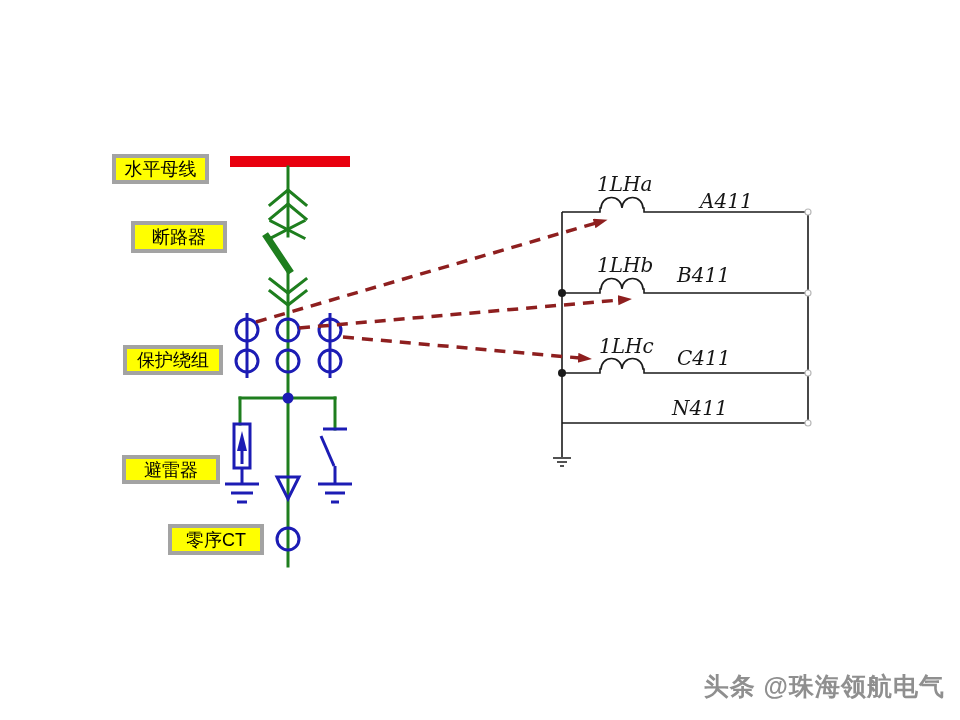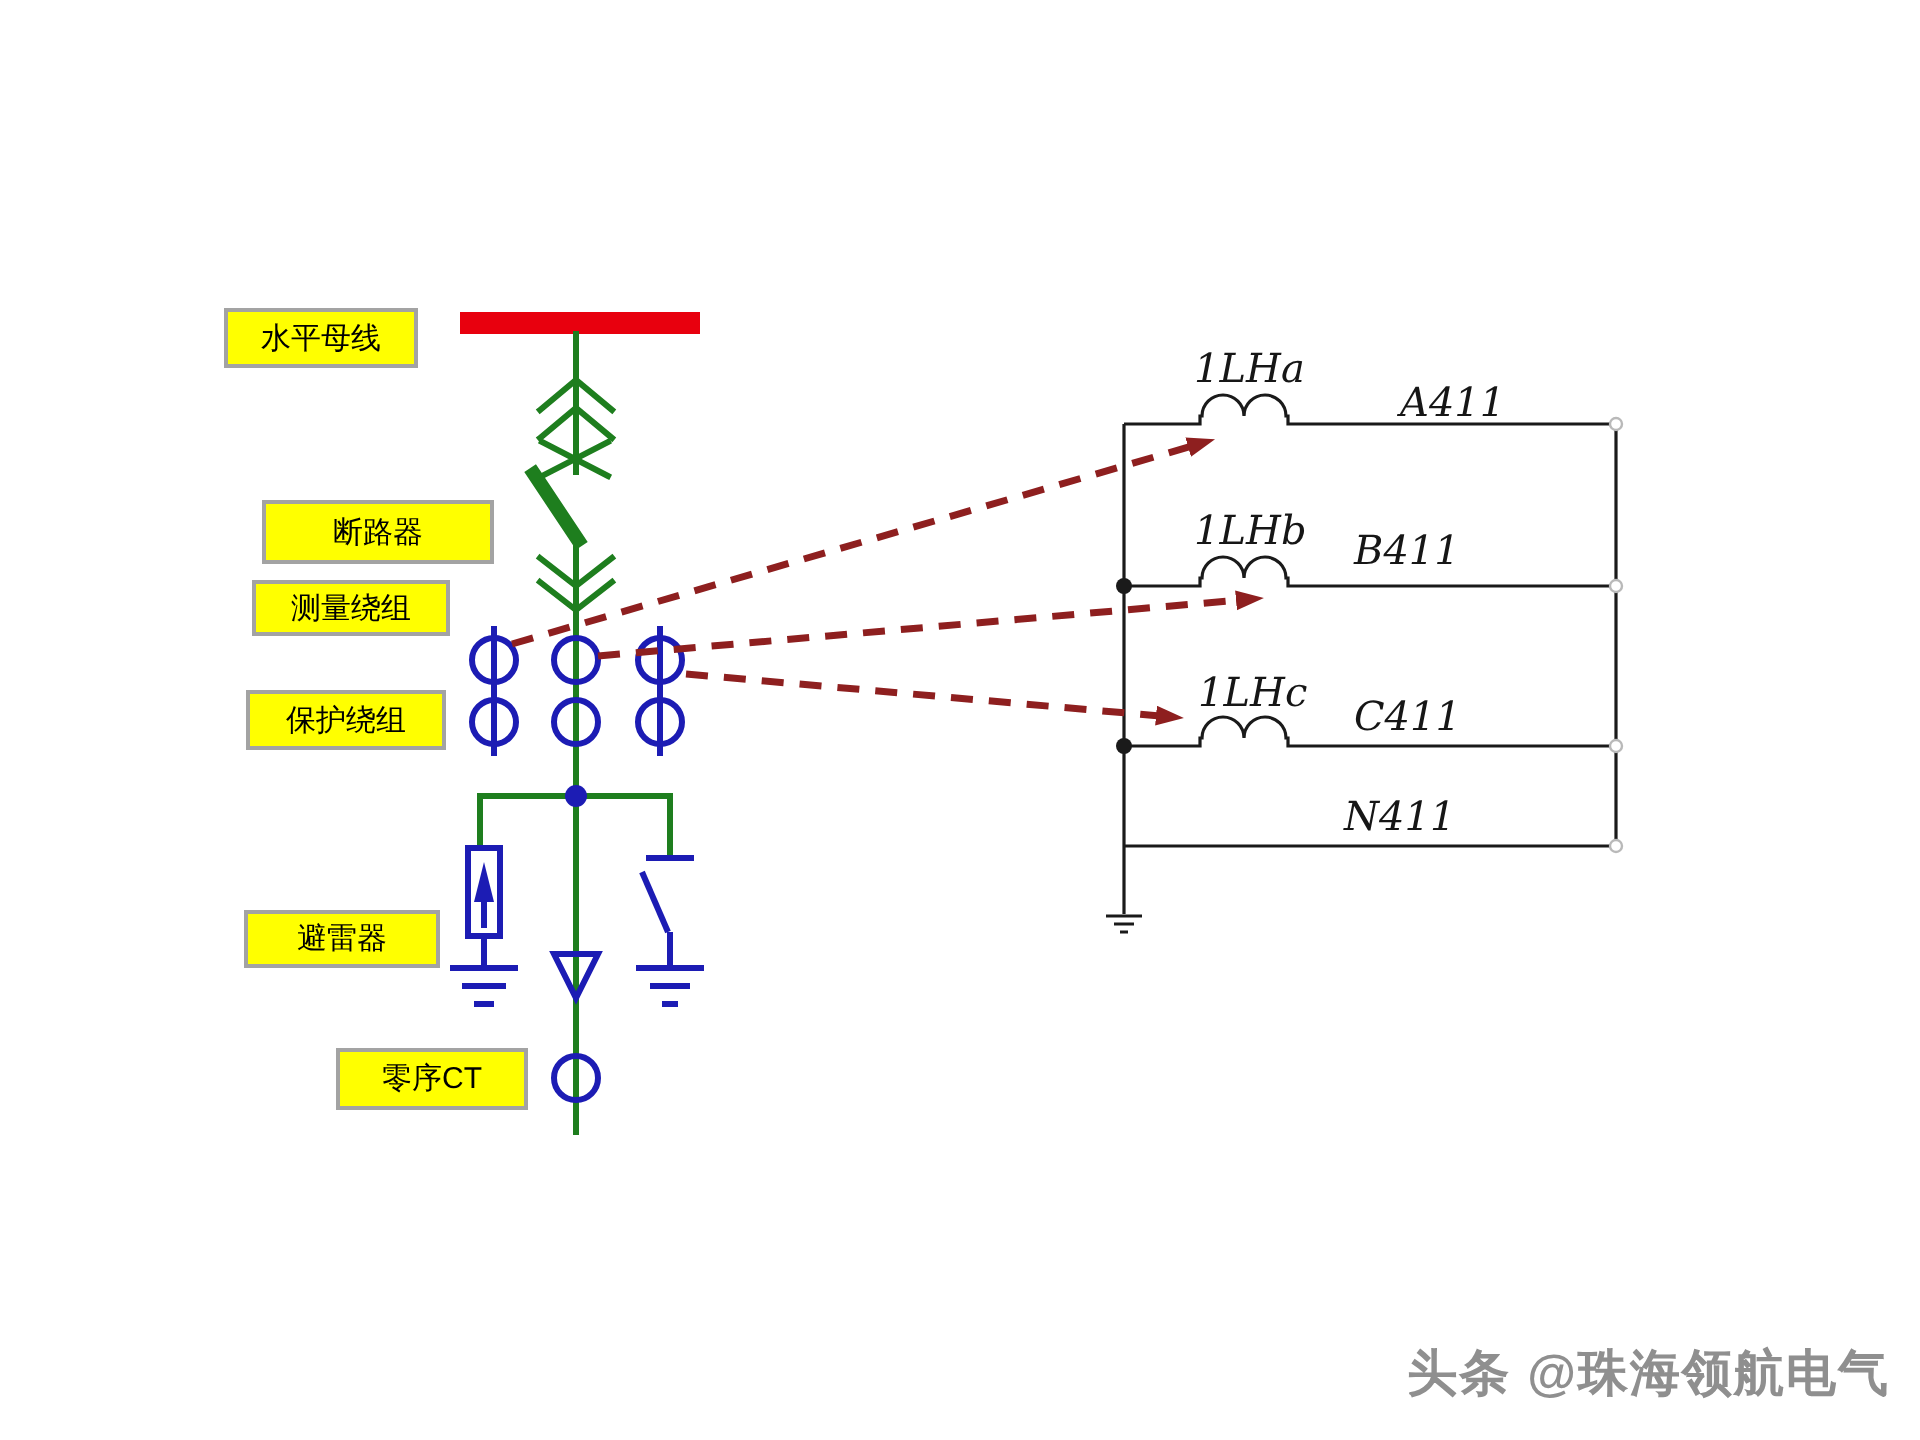--- a/index.html
+++ b/index.html
@@ -20,26 +20,26 @@
   .canvas svg{position:absolute;left:0;top:0;}
 
   .page-title{
     position:absolute;left:183px;top:86px;
     font-family:"Liberation Serif","DejaVu Serif",serif;
     font-size:22px;font-weight:600;color:#111;letter-spacing:3px;
   }
 
   .ylabel{
     position:absolute;display:flex;align-items:center;justify-content:center;
-    background:var(--label_yellow);border:2px solid #a3a3a3;
-    font-size:15px;color:#000;box-sizing:border-box;white-space:nowrap;
+    background:var(--label_yellow);border:4px solid #a3a3a3;
+    font-size:18px;color:#000;box-sizing:border-box;white-space:nowrap;
     font-family:"Liberation Sans",sans-serif;
   }
   .lb-busbar{left:112px;top:154px;width:97px;height:30px;}
-  .lb-breaker{left:131px;top:221px;width:116px;height:32px;margin-top:29px;}
+  .lb-breaker{left:131px;top:221px;width:96px;height:32px;}
   .lb-measuring{left:126px;top:290px;width:99px;height:28px;}
   .lb-protection{left:123px;top:345px;width:100px;height:30px;}
   .lb-arrester{left:122px;top:443px;width:98px;height:29px;margin-top:12px;}
   .lb-earth{left:357px;top:444px;width:97px;height:29px;}
   .lb-zeroct{left:168px;top:524px;width:96px;height:31px;}
 
   .wirelabel{
     position:absolute;
     font-family:"DejaVu Serif","Liberation Serif",serif;
     font-style:italic;font-size:20px;color:#161616;white-space:nowrap;
@@ -158,21 +158,20 @@
     <g>
       <path class="dash" d="M256 322 L596 223" marker-end="url(#arrowhead)"></path>
       <path class="dash" d="M299 328 L620 300" marker-end="url(#arrowhead)"></path>
       <path class="dash" d="M343 337 L580 358" marker-end="url(#arrowhead)"></path>
     </g>
   </svg>
 
 
   <div class="ylabel lb-busbar">水平母线</div>
   <div class="ylabel lb-breaker">断路器</div>
-  <div class="ylabel lb-measuring">测量绕组</div>
   <div class="ylabel lb-protection">保护绕组</div>
   <div class="ylabel lb-arrester">避雷器</div>
   <div class="ylabel lb-zeroct">零序CT</div>
 
   <div class="wirelabel lw-ct1">1LHa</div>
   <div class="wirelabel lw-ct2">1LHb</div>
   <div class="wirelabel lw-ct3">1LHc</div>
   <div class="wirelabel lw-a">A411</div>
   <div class="wirelabel lw-b">B411</div>
   <div class="wirelabel lw-c">C411</div>

